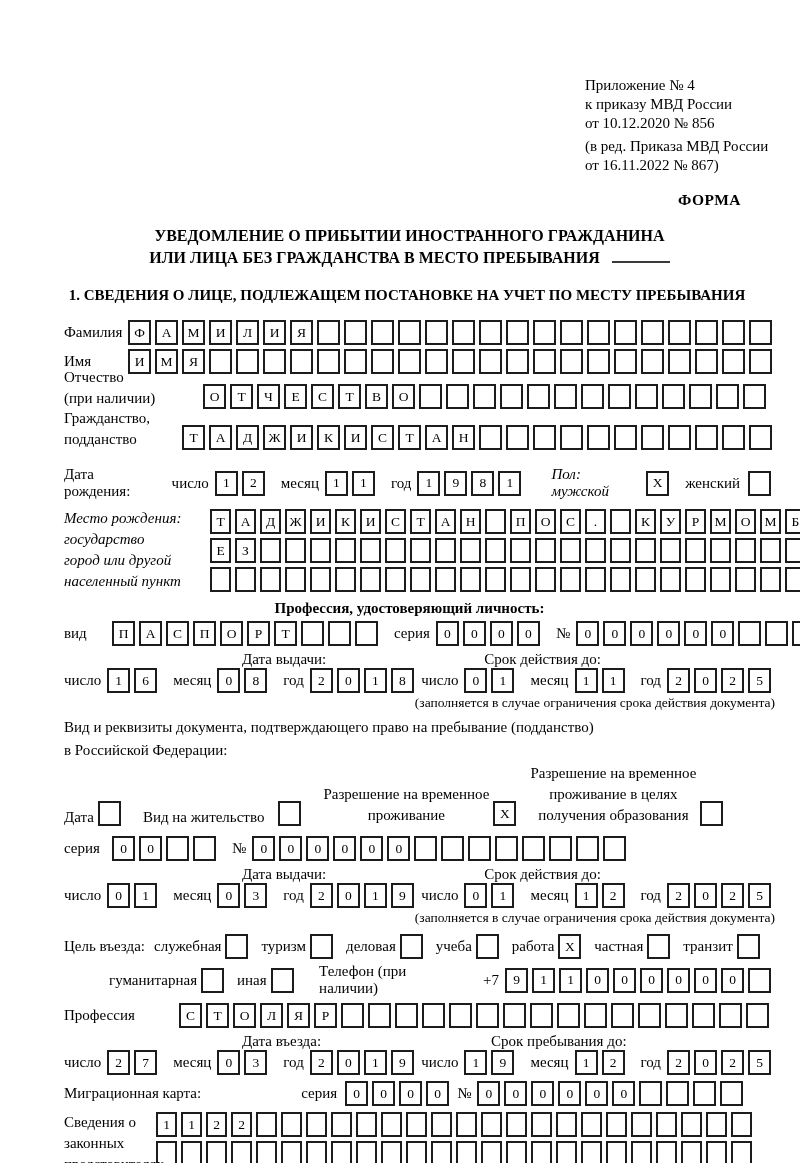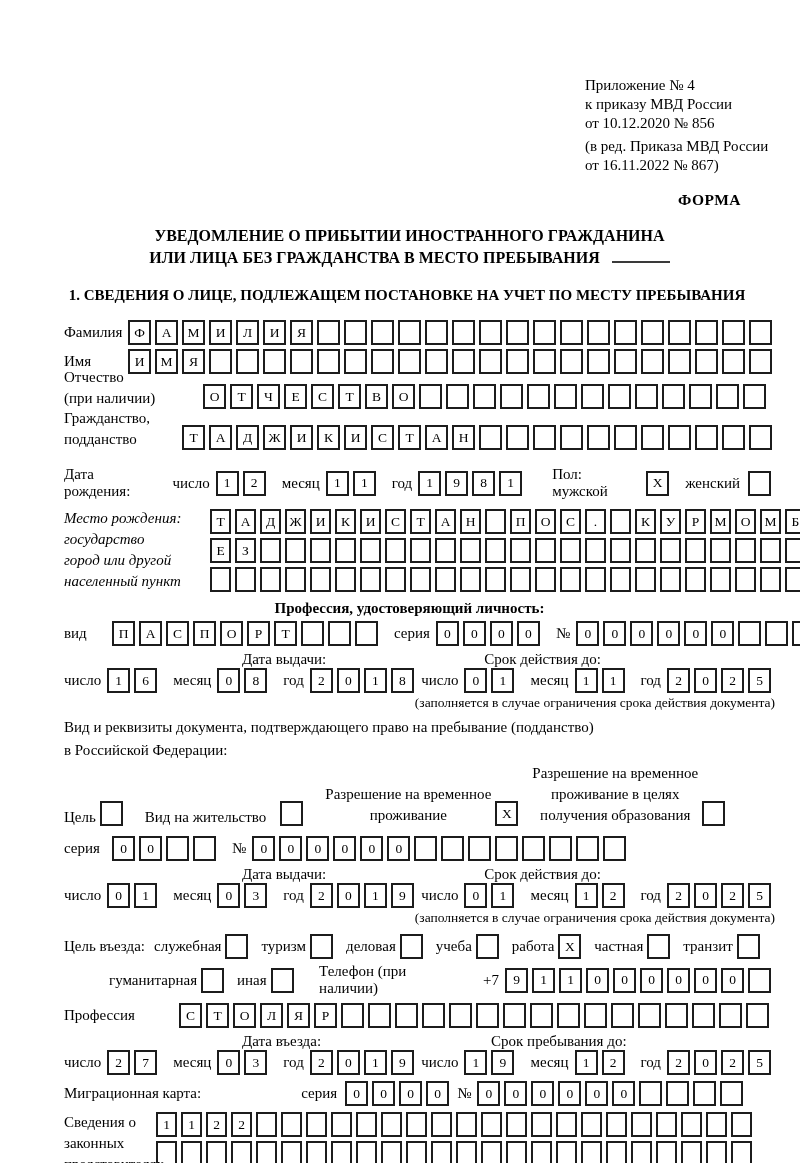--- a/index.html
+++ b/index.html
@@ -47,21 +47,21 @@
   .date-heads { display:flex; margin-top:5px; font-size:15px;font-family:Liberation Serif, serif; }
   .note { text-align:right; font-size:13.5px; margin-top:2px; }
   .intro { margin-top:8px; }
   .opt-text { text-align:center; line-height:21px; }
   .ogap18 { width:18px; } .ogap10 { width:10px; }
   .plbl { margin-left:9px; }
   .caption { font-size:13.5px; margin-top:6px; margin-left:28px; }
   .mt4 { margin-top:4px; } .mt6 { margin-top:6px; } .mt8 { margin-top:8px; }
   .mt10 { margin-top:10px; } .mt12 { margin-top:12px; } .mt16 { margin-top:16px; }
   .mb4 { margin-bottom:4px; }
-  .sexlbl { margin-left:26px; margin-right:4px; }
+  .sexlbl { margin-left:26px; margin-right:4px;font-style:italic; }
   .flbl { margin-left:12px; margin-right:4px;text-align:right; }
   .ind45 { margin-left:45px; }
   .mgap { width:100px; }
   .pgap { width:22px; }
 </style>
 </head>
 <body>
 
 <div class="page">
 
@@ -396,21 +396,21 @@
         <div class="cell">2</div>
         <div class="cell">5</div>
       </div>
   </div>
   <div class="note">(заполняется в случае ограничения срока действия документа)</div>
 
   <div class="intro">Вид и реквизиты документа, подтверждающего право на пребывание (подданство)</div>
   <div class="mt6">в Российской Федерации:</div>
 
   <div class="frow top mt4">
-    <span>Цель</span>
+    <span>Дата</span>
     <div class="cell checkbox"></div>
     <div class="ogap18"></div>
     <span>Вид на жительство</span>
     <div class="cell checkbox" style="margin-left:14px"></div>
     <div class="ogap18"></div>
     <div class="opt-text">
       <div>Разрешение на временное</div>
       <div>проживание</div>
     </div>
     <div class="cell checkbox">X</div>

